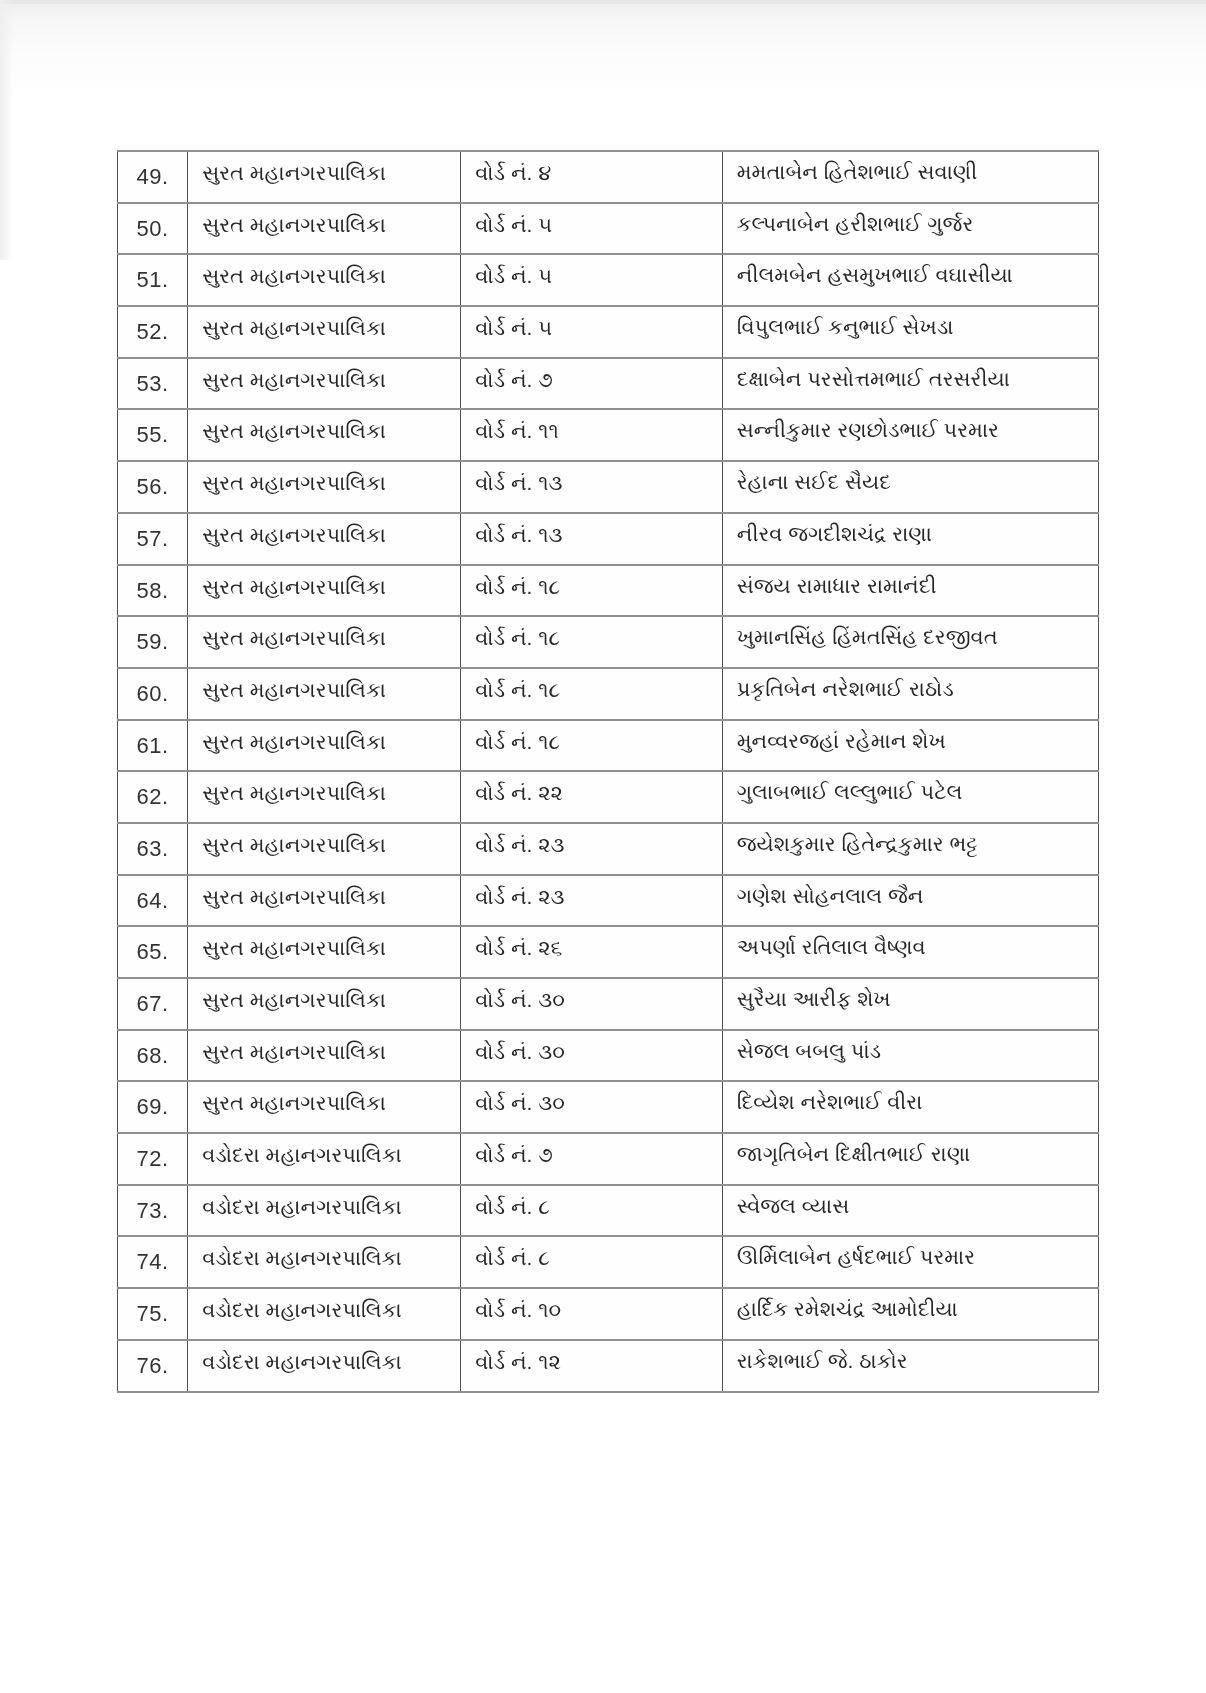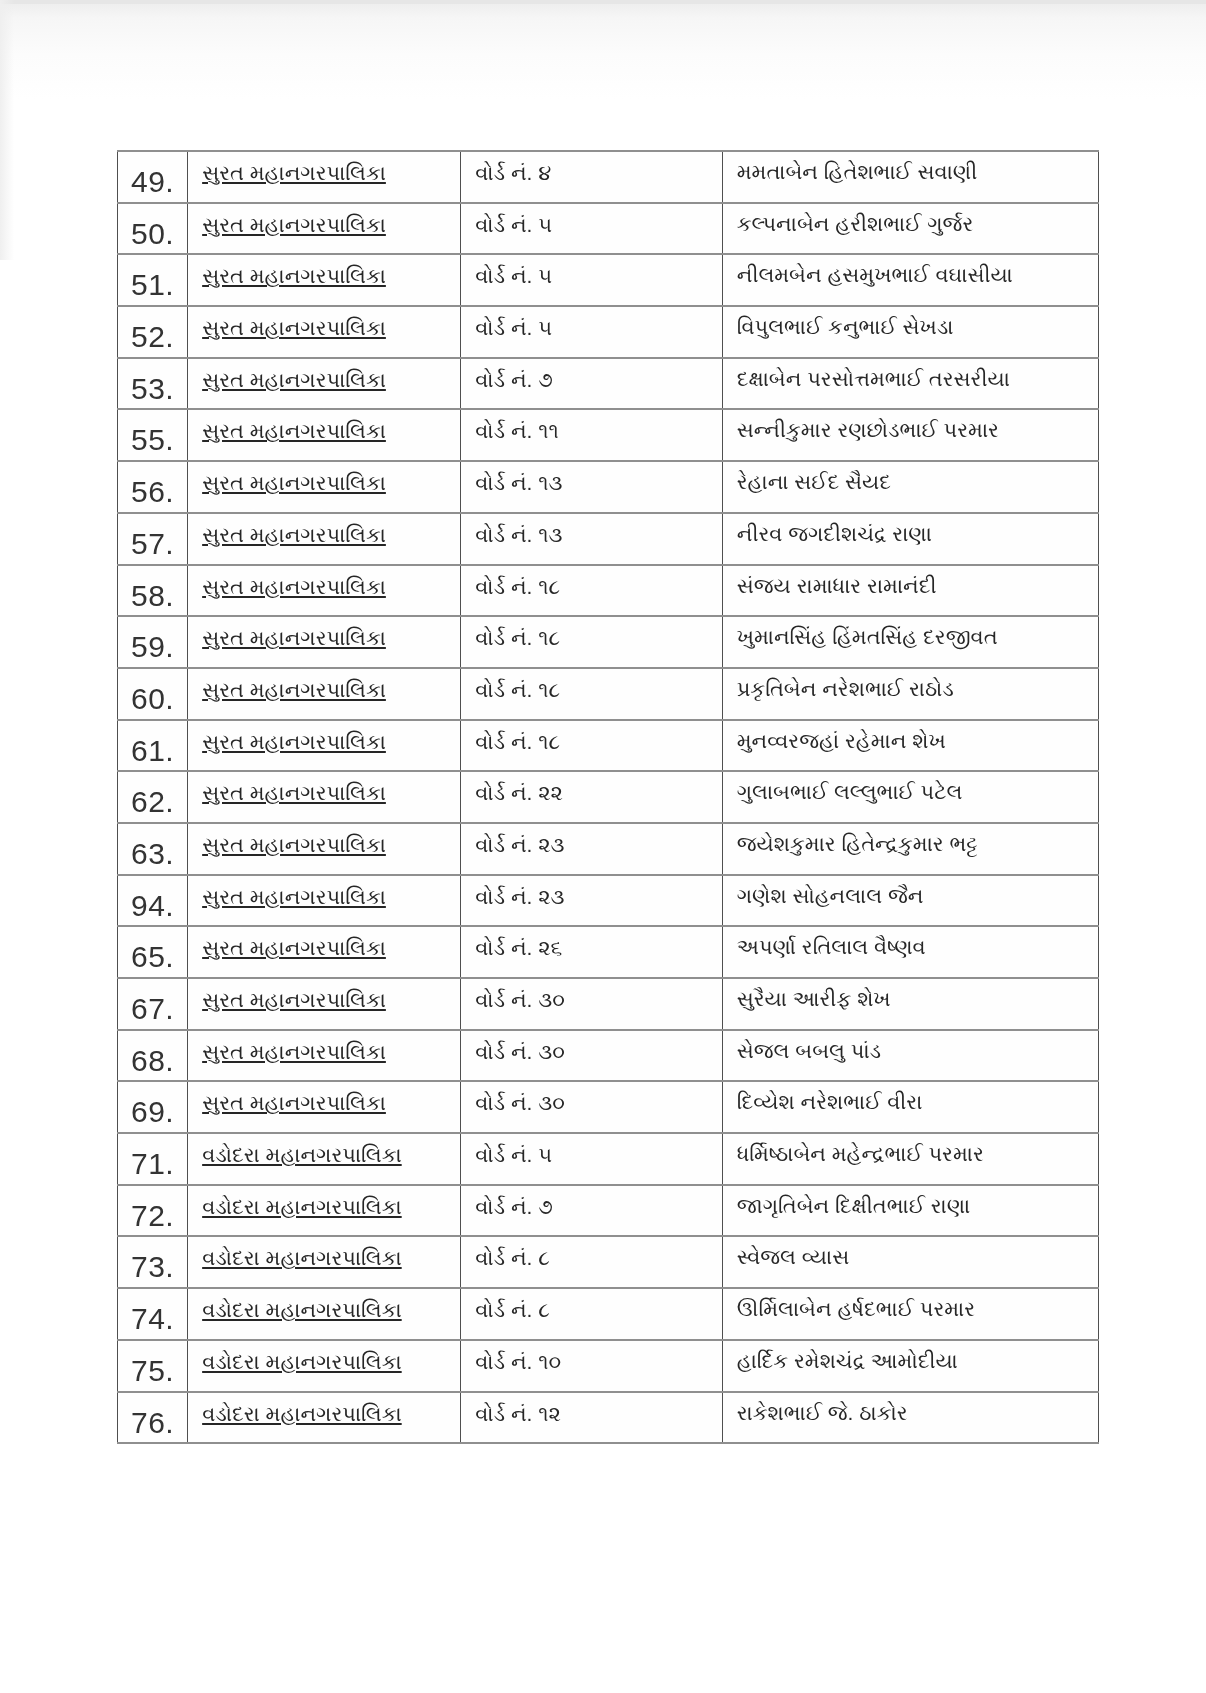--- a/index.html
+++ b/index.html
@@ -53,25 +53,25 @@
     font-size: 21px;
     line-height: 1.25;
     white-space: nowrap;
     overflow: hidden;
     background: #fefefe;
   }
   td.c-sr {
     width: 66px;
     text-align: center;
     padding-top: 11px;
-    font-size: 30px;
+    font-size: 22px;
     color: #333333;
     letter-spacing: 0.5px;
   }
-  td.c-muni { width: 257px; padding: 8px 6px 0 14px; text-decoration: underline; }
+  td.c-muni { width: 257px; padding: 8px 6px 0 14px; }
   td.c-ward { width: 246px; padding: 8px 6px 0 14px; }
   td.c-name { width: 354px; padding: 7px 6px 0 14px; }
 </style>
 </head>
 <body>
 
 <div class="top-shade"></div>
 <div class="top-edge"></div>
 <div class="left-shade"></div>
 
@@ -155,21 +155,21 @@
     <td class="c-ward">વોર્ડ નં. ૨૨</td>
     <td class="c-name">ગુલાબભાઈ લલ્લુભાઈ પટેલ</td>
   </tr>
       <tr>
     <td class="c-sr">63.</td>
     <td class="c-muni">સુરત મહાનગરપાલિકા</td>
     <td class="c-ward">વોર્ડ નં. ૨૩</td>
     <td class="c-name">જયેશકુમાર હિતેન્દ્રકુમાર ભટ્ટ</td>
   </tr>
       <tr>
-    <td class="c-sr">94.</td>
+    <td class="c-sr">64.</td>
     <td class="c-muni">સુરત મહાનગરપાલિકા</td>
     <td class="c-ward">વોર્ડ નં. ૨૩</td>
     <td class="c-name">ગણેશ સોહનલાલ જૈન</td>
   </tr>
       <tr>
     <td class="c-sr">65.</td>
     <td class="c-muni">સુરત મહાનગરપાલિકા</td>
     <td class="c-ward">વોર્ડ નં. ૨૬</td>
     <td class="c-name">અપર્ણા રતિલાલ વૈષ્ણવ</td>
   </tr>
@@ -183,26 +183,20 @@
     <td class="c-sr">68.</td>
     <td class="c-muni">સુરત મહાનગરપાલિકા</td>
     <td class="c-ward">વોર્ડ નં. ૩૦</td>
     <td class="c-name">સેજલ બબલુ પાંડ</td>
   </tr>
       <tr>
     <td class="c-sr">69.</td>
     <td class="c-muni">સુરત મહાનગરપાલિકા</td>
     <td class="c-ward">વોર્ડ નં. ૩૦</td>
     <td class="c-name">દિવ્યેશ નરેશભાઈ વીરા</td>
-  </tr>
-      <tr>
-    <td class="c-sr">71.</td>
-    <td class="c-muni">વડોદરા મહાનગરપાલિકા</td>
-    <td class="c-ward">વોર્ડ નં. ૫</td>
-    <td class="c-name">ધર્મિષ્ઠાબેન મહેન્દ્રભાઈ પરમાર</td>
   </tr>
       <tr>
     <td class="c-sr">72.</td>
     <td class="c-muni">વડોદરા મહાનગરપાલિકા</td>
     <td class="c-ward">વોર્ડ નં. ૭</td>
     <td class="c-name">જાગૃતિબેન દિક્ષીતભાઈ રાણા</td>
   </tr>
       <tr>
     <td class="c-sr">73.</td>
     <td class="c-muni">વડોદરા મહાનગરપાલિકા</td>

